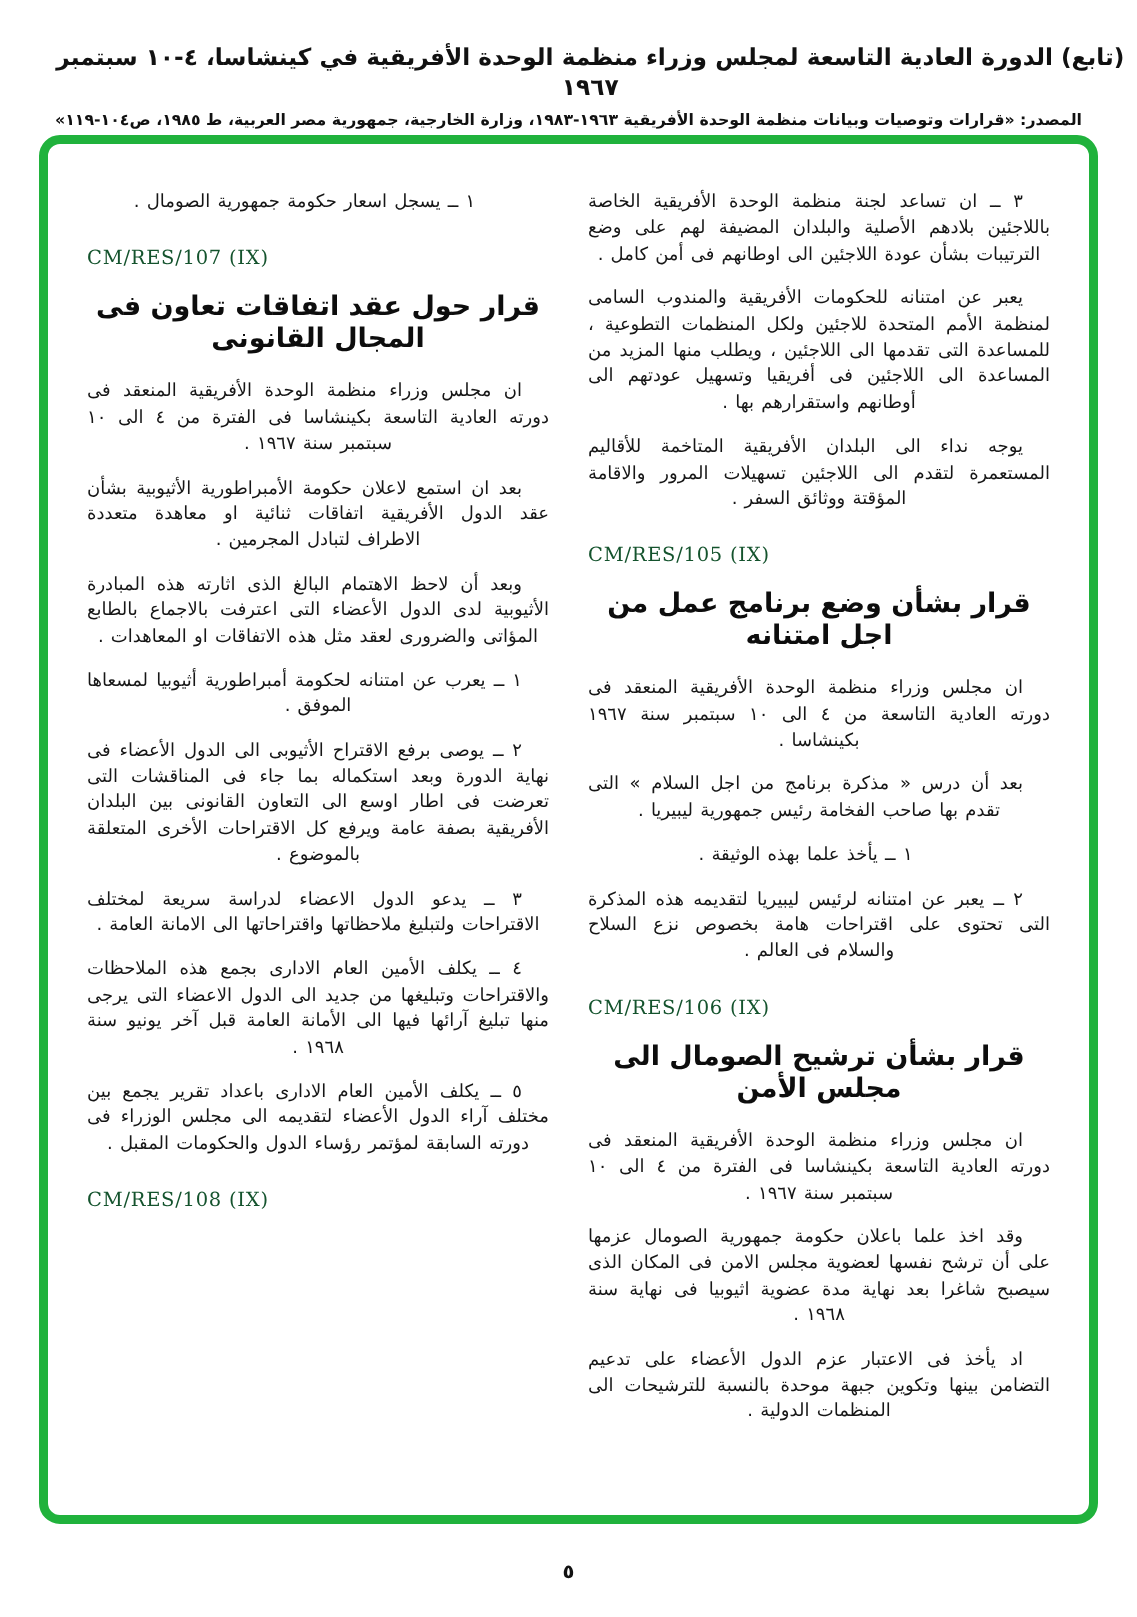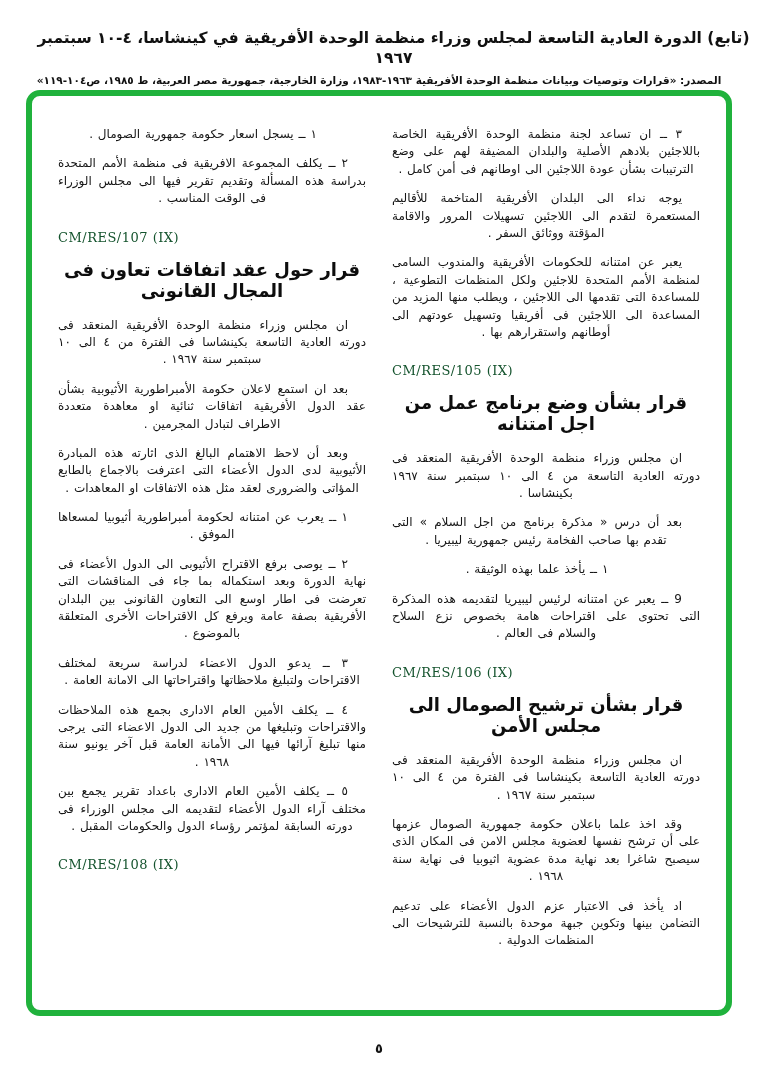--- a/index.html
+++ b/index.html
@@ -83,37 +83,36 @@
 
   <div class="header">
     <div class="header-title">(تابع) الدورة العادية التاسعة لمجلس وزراء منظمة الوحدة الأفريقية في كينشاسا، ٤-١٠ سبتمبر ١٩٦٧</div>
     <div class="header-source">المصدر: «قرارات وتوصيات وبيانات منظمة الوحدة الأفريقية ١٩٦٣-١٩٨٣، وزارة الخارجية، جمهورية مصر العربية، ط ١٩٨٥، ص١٠٤-١١٩»</div>
   </div>
 
   <div class="content-box">
     <div class="columns">
       <div class="column">
           <div class="block paragraph">٣ ــ ان تساعد لجنة منظمة الوحدة الأفريقية الخاصة باللاجئين بلادهم الأصلية والبلدان المضيفة لهم على وضع الترتيبات بشأن عودة اللاجئين الى اوطانهم فى أمن كامل .</div>
+          <div class="block paragraph">يعبر عن امتنانه للحكومات الأفريقية والمندوب السامى لمنظمة الأمم المتحدة للاجئين ولكل المنظمات التطوعية ، للمساعدة التى تقدمها الى اللاجئين ، ويطلب منها المزيد من المساعدة الى اللاجئين فى أفريقيا وتسهيل عودتهم الى أوطانهم واستقرارهم بها .</div>
           <div class="block paragraph">يوجه نداء الى البلدان الأفريقية المتاخمة للأقاليم المستعمرة لتقدم الى اللاجئين تسهيلات المرور والاقامة المؤقتة ووثائق السفر .</div>
-          <div class="block paragraph">يعبر عن امتنانه للحكومات الأفريقية والمندوب السامى لمنظمة الأمم المتحدة للاجئين ولكل المنظمات التطوعية ، للمساعدة التى تقدمها الى اللاجئين ، ويطلب منها المزيد من المساعدة الى اللاجئين فى أفريقيا وتسهيل عودتهم الى أوطانهم واستقرارهم بها .</div>
           <div class="block ref">CM/RES/105 (IX)</div>
           <div class="block heading">قرار بشأن وضع برنامج عمل من اجل امتنانه</div>
           <div class="block paragraph">ان مجلس وزراء منظمة الوحدة الأفريقية المنعقد فى دورته العادية التاسعة من ٤ الى ١٠ سبتمبر سنة ١٩٦٧ بكينشاسا .</div>
           <div class="block paragraph">بعد أن درس « مذكرة برنامج من اجل السلام » التى تقدم بها صاحب الفخامة رئيس جمهورية ليبيريا .</div>
           <div class="block paragraph">١ ــ يأخذ علما بهذه الوثيقة .</div>
-          <div class="block paragraph">9 ــ يعبر عن امتنانه لرئيس ليبيريا لتقديمه هذه المذكرة التى تحتوى على اقتراحات هامة بخصوص نزع السلاح والسلام فى العالم .</div>
+          <div class="block paragraph">٢ ــ يعبر عن امتنانه لرئيس ليبيريا لتقديمه هذه المذكرة التى تحتوى على اقتراحات هامة بخصوص نزع السلاح والسلام فى العالم .</div>
           <div class="block ref">CM/RES/106 (IX)</div>
           <div class="block heading">قرار بشأن ترشيح الصومال الى مجلس الأمن</div>
           <div class="block paragraph">ان مجلس وزراء منظمة الوحدة الأفريقية المنعقد فى دورته العادية التاسعة بكينشاسا فى الفترة من ٤ الى ١٠ سبتمبر سنة ١٩٦٧ .</div>
           <div class="block paragraph">وقد اخذ علما باعلان حكومة جمهورية الصومال عزمها على أن ترشح نفسها لعضوية مجلس الامن فى المكان الذى سيصبح شاغرا بعد نهاية مدة عضوية اثيوبيا فى نهاية سنة ١٩٦٨ .</div>
           <div class="block paragraph">اد يأخذ فى الاعتبار عزم الدول الأعضاء على تدعيم التضامن بينها وتكوين جبهة موحدة بالنسبة للترشيحات الى المنظمات الدولية .</div>
         </div>
       <div class="column">
           <div class="block paragraph">١ ــ يسجل اسعار حكومة جمهورية الصومال .</div>
-          <div class="block paragraph">٢ ــ يكلف المجموعة الافريقية فى منظمة الأمم المتحدة بدراسة هذه المسألة وتقديم تقرير فيها الى مجلس الوزراء فى الوقت المناسب .</div>
           <div class="block ref">CM/RES/107 (IX)</div>
           <div class="block heading">قرار حول عقد اتفاقات تعاون فى المجال القانونى</div>
           <div class="block paragraph">ان مجلس وزراء منظمة الوحدة الأفريقية المنعقد فى دورته العادية التاسعة بكينشاسا فى الفترة من ٤ الى ١٠ سبتمبر سنة ١٩٦٧ .</div>
           <div class="block paragraph">بعد ان استمع لاعلان حكومة الأمبراطورية الأثيوبية بشأن عقد الدول الأفريقية اتفاقات ثنائية او معاهدة متعددة الاطراف لتبادل المجرمين .</div>
           <div class="block paragraph">وبعد أن لاحظ الاهتمام البالغ الذى اثارته هذه المبادرة الأثيوبية لدى الدول الأعضاء التى اعترفت بالاجماع بالطابع المؤاتى والضرورى لعقد مثل هذه الاتفاقات او المعاهدات .</div>
           <div class="block paragraph">١ ــ يعرب عن امتنانه لحكومة أمبراطورية أثيوبيا لمسعاها الموفق .</div>
           <div class="block paragraph">٢ ــ يوصى برفع الاقتراح الأثيوبى الى الدول الأعضاء فى نهاية الدورة وبعد استكماله بما جاء فى المناقشات التى تعرضت فى اطار اوسع الى التعاون القانونى بين البلدان الأفريقية بصفة عامة ويرفع كل الاقتراحات الأخرى المتعلقة بالموضوع .</div>
           <div class="block paragraph">٣ ــ يدعو الدول الاعضاء لدراسة سريعة لمختلف الاقتراحات ولتبليغ ملاحظاتها واقتراحاتها الى الامانة العامة .</div>
           <div class="block paragraph">٤ ــ يكلف الأمين العام الادارى بجمع هذه الملاحظات والاقتراحات وتبليغها من جديد الى الدول الاعضاء التى يرجى منها تبليغ آرائها فيها الى الأمانة العامة قبل آخر يونيو سنة ١٩٦٨ .</div>
           <div class="block paragraph">٥ ــ يكلف الأمين العام الادارى باعداد تقرير يجمع بين مختلف آراء الدول الأعضاء لتقديمه الى مجلس الوزراء فى دورته السابقة لمؤتمر رؤساء الدول والحكومات المقبل .</div>

